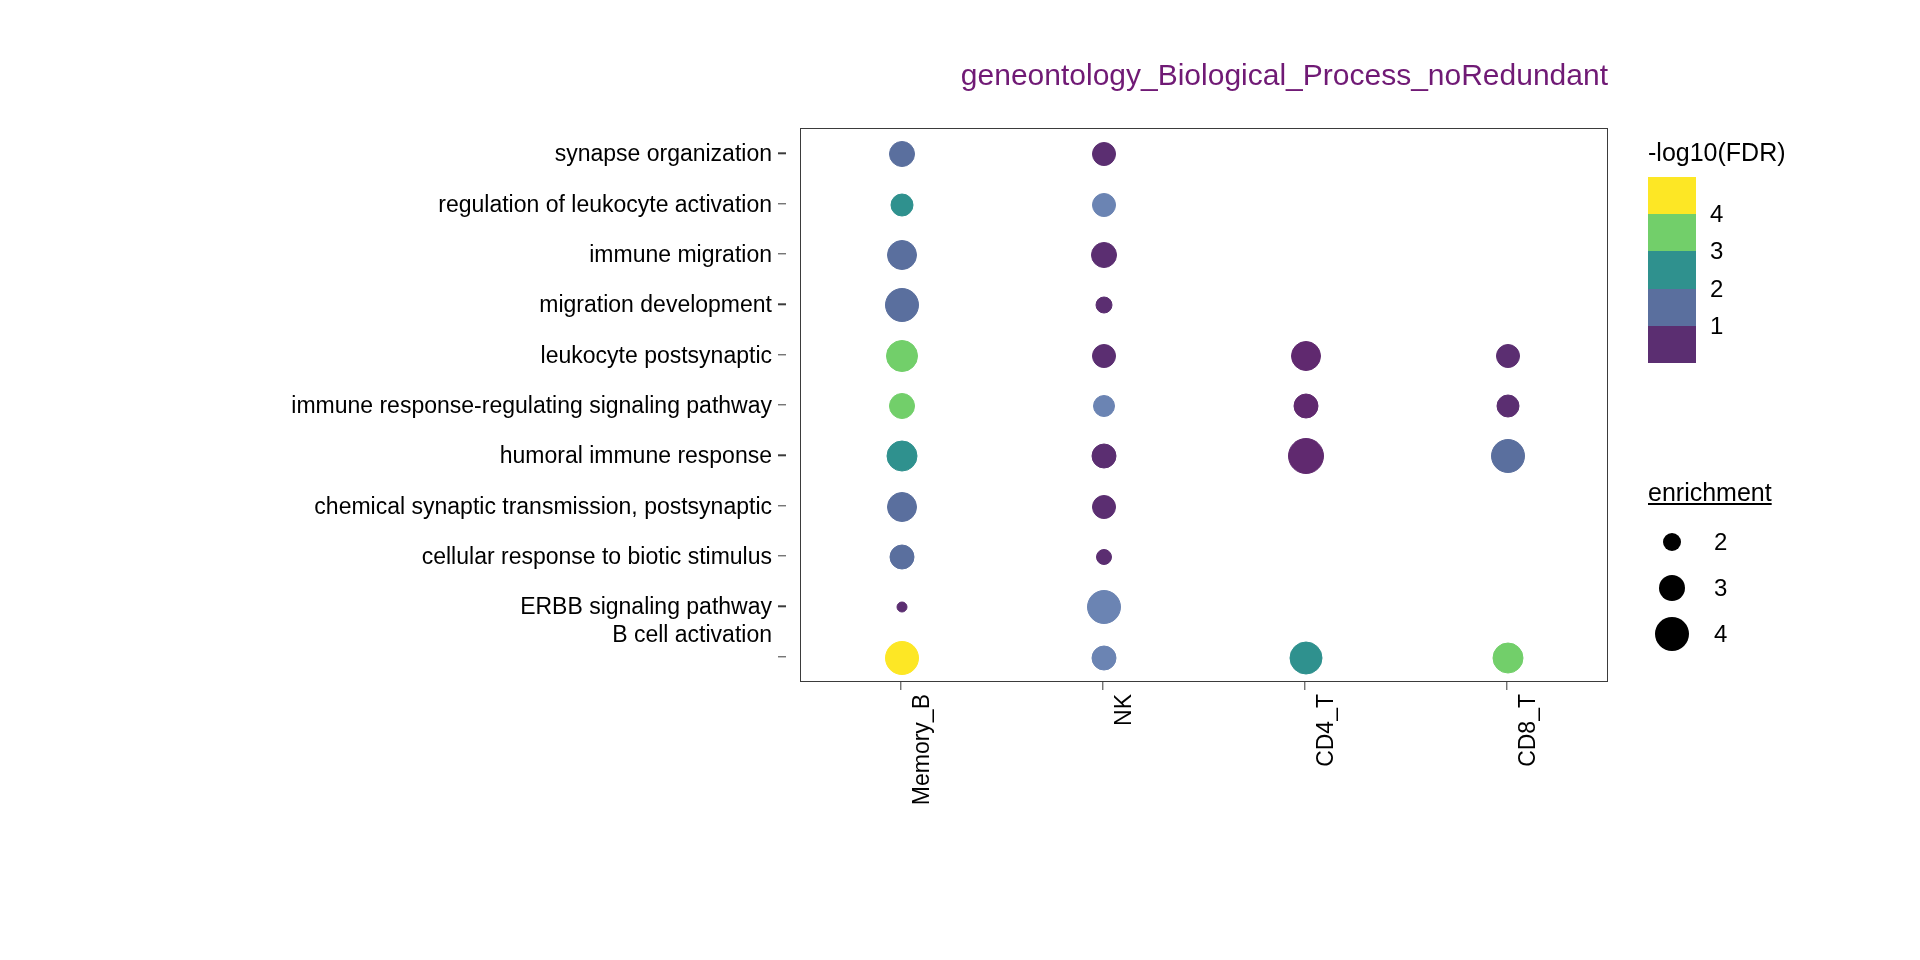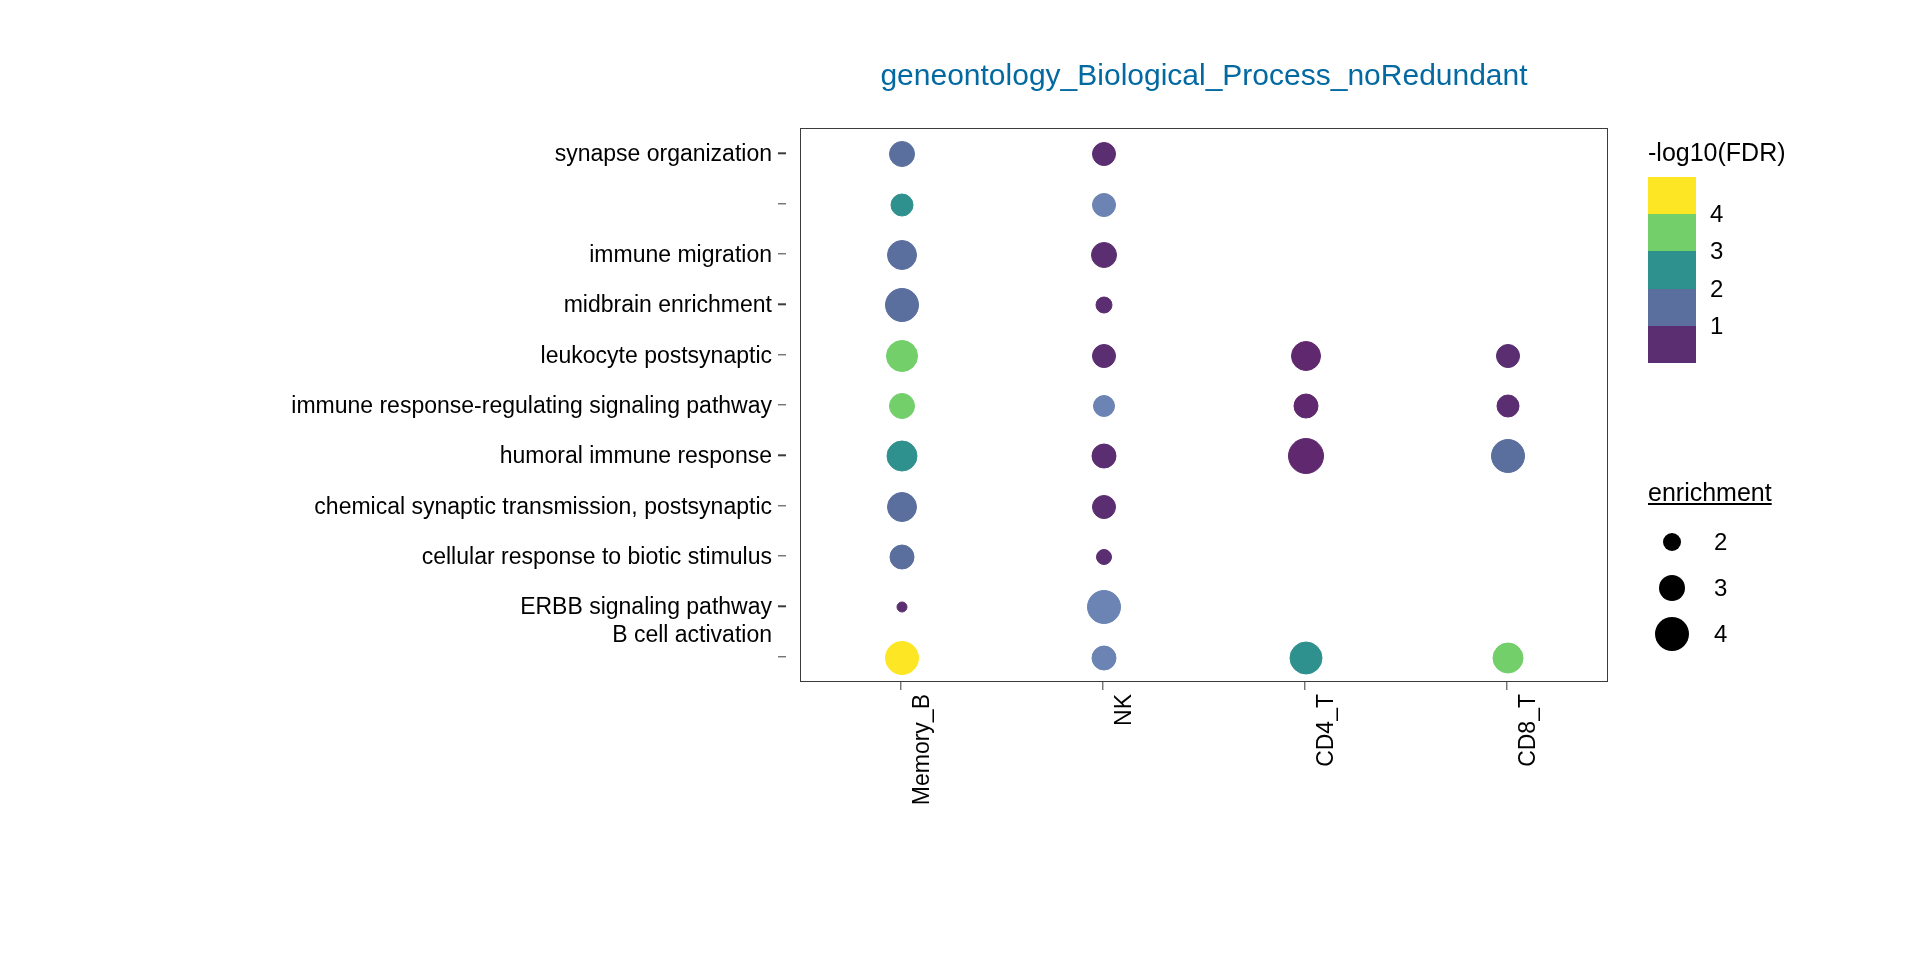--- a/index.html
+++ b/index.html
@@ -11,23 +11,23 @@
     overflow:hidden;
     position:relative;
   }
   #root{position:absolute;inset:0;}
 
   
   .plot-title{
     position:absolute;
     left:800px; width:808px;
     top:58px;
-    text-align:center;
+    text-align:right;
     font-size:30px;
-    color:#0369a1;
+    color:#701a75;
     white-space:nowrap;
     letter-spacing:0px;
   }
 
   
   .panel{
     position:absolute;
     left:800px; top:128px;
     width:808px; height:554px;
     border:1.4px solid #3b3b3b;
@@ -172,24 +172,25 @@
         <div class="dot" title="leukocyte proliferation / CD8_T" style="left: 707px; top: 226.636px; width: 24px; height: 24px; background: rgb(91, 46, 113); border: 1.3px solid rgb(91, 46, 113);"></div>
         <div class="dot" title="immune response-regulating signaling pathway / CD8_T" style="left: 707px; top: 277px; width: 23px; height: 23px; background: rgb(91, 46, 113); border: 1.3px solid rgb(91, 46, 113);"></div>
         <div class="dot" title="humoral immune response / CD8_T" style="left: 707px; top: 327.364px; width: 34px; height: 34px; background: rgb(90, 111, 158); border: 1.3px solid rgb(90, 111, 158);"></div>
         <div class="dot" title="B cell activation / CD8_T" style="left: 707px; top: 528.818px; width: 31px; height: 31px; background: rgb(114, 207, 106); border: 1.3px solid rgb(114, 207, 106);"></div>
       </div>
   </div>
 
   <div class="y-labels" id="y-labels">
       <div class="y-label" style="top: 25.1818px;">synapse organization</div>
       <div class="y-tick" style="top: 25.1818px;"></div>
+      <div class="y-label" style="top: 75.5455px;">regulation of leukocyte activation</div>
       <div class="y-tick" style="top: 75.5455px;"></div>
       <div class="y-label" style="top: 125.909px;">immune migration</div>
       <div class="y-tick" style="top: 125.909px;"></div>
-      <div class="y-label" style="top: 176.273px;">midbrain enrichment</div>
+      <div class="y-label" style="top: 176.273px;">migration development</div>
       <div class="y-tick" style="top: 176.273px;"></div>
       <div class="y-label" style="top: 226.636px;">leukocyte postsynaptic</div>
       <div class="y-tick" style="top: 226.636px;"></div>
       <div class="y-label" style="top: 277px;">immune response-regulating signaling pathway</div>
       <div class="y-tick" style="top: 277px;"></div>
       <div class="y-label" style="top: 327.364px;">humoral immune response</div>
       <div class="y-tick" style="top: 327.364px;"></div>
       <div class="y-label" style="top: 377.727px;">chemical synaptic transmission, postsynaptic</div>
       <div class="y-tick" style="top: 377.727px;"></div>
       <div class="y-label" style="top: 428.091px;">cellular response to biotic stimulus</div>

